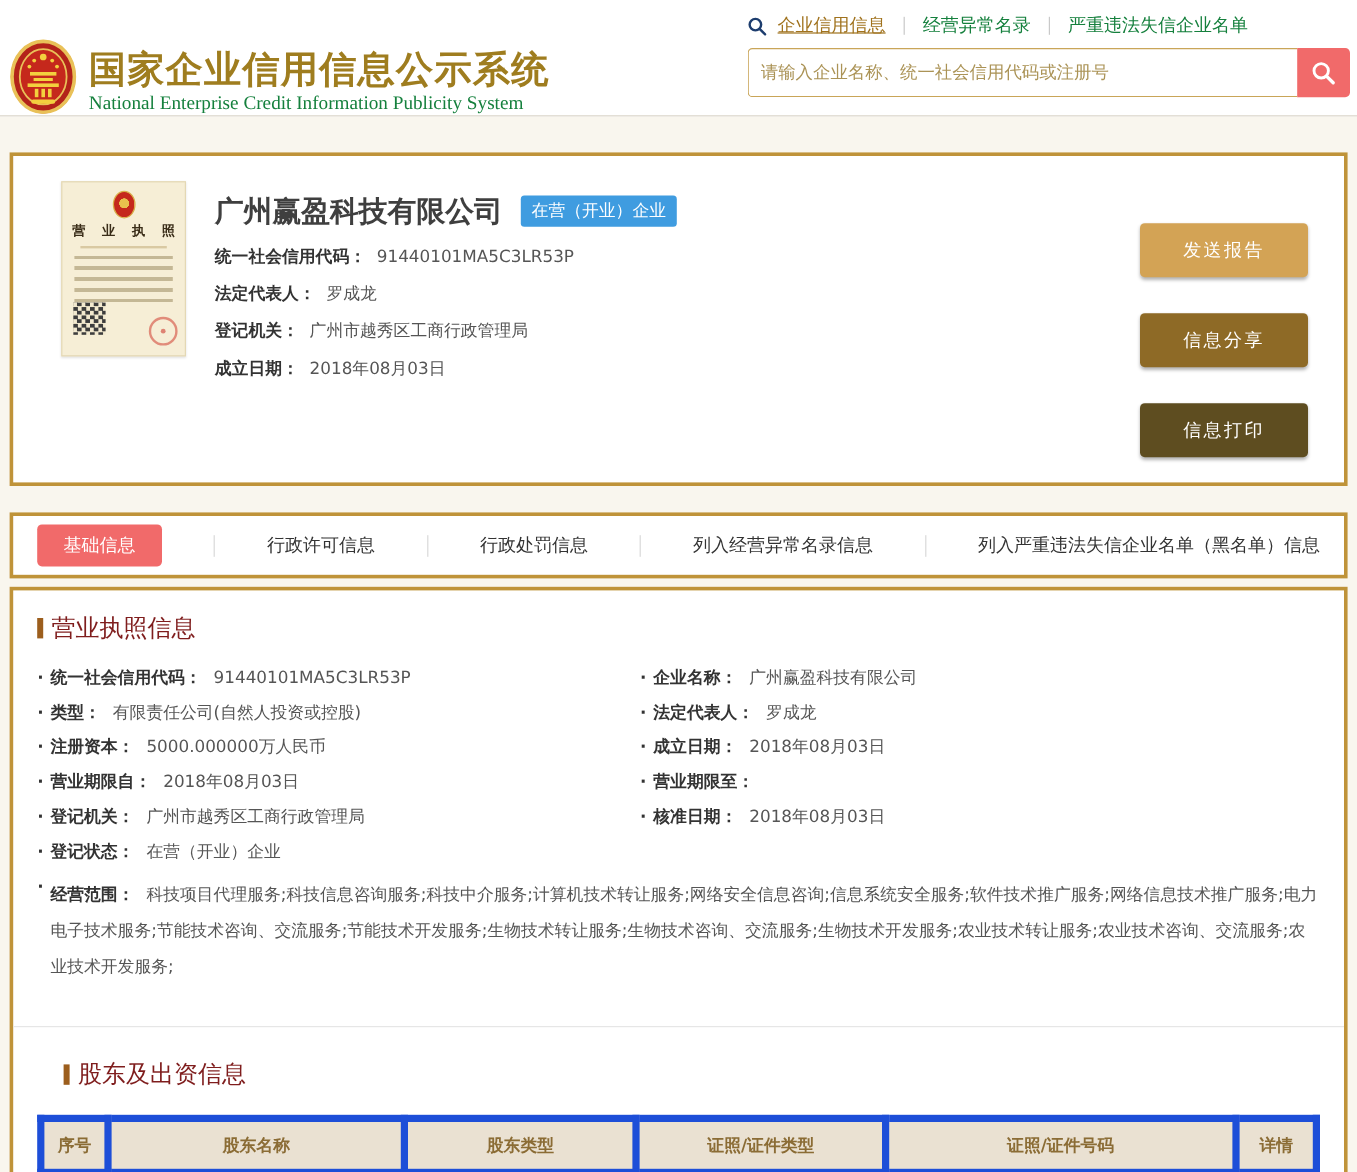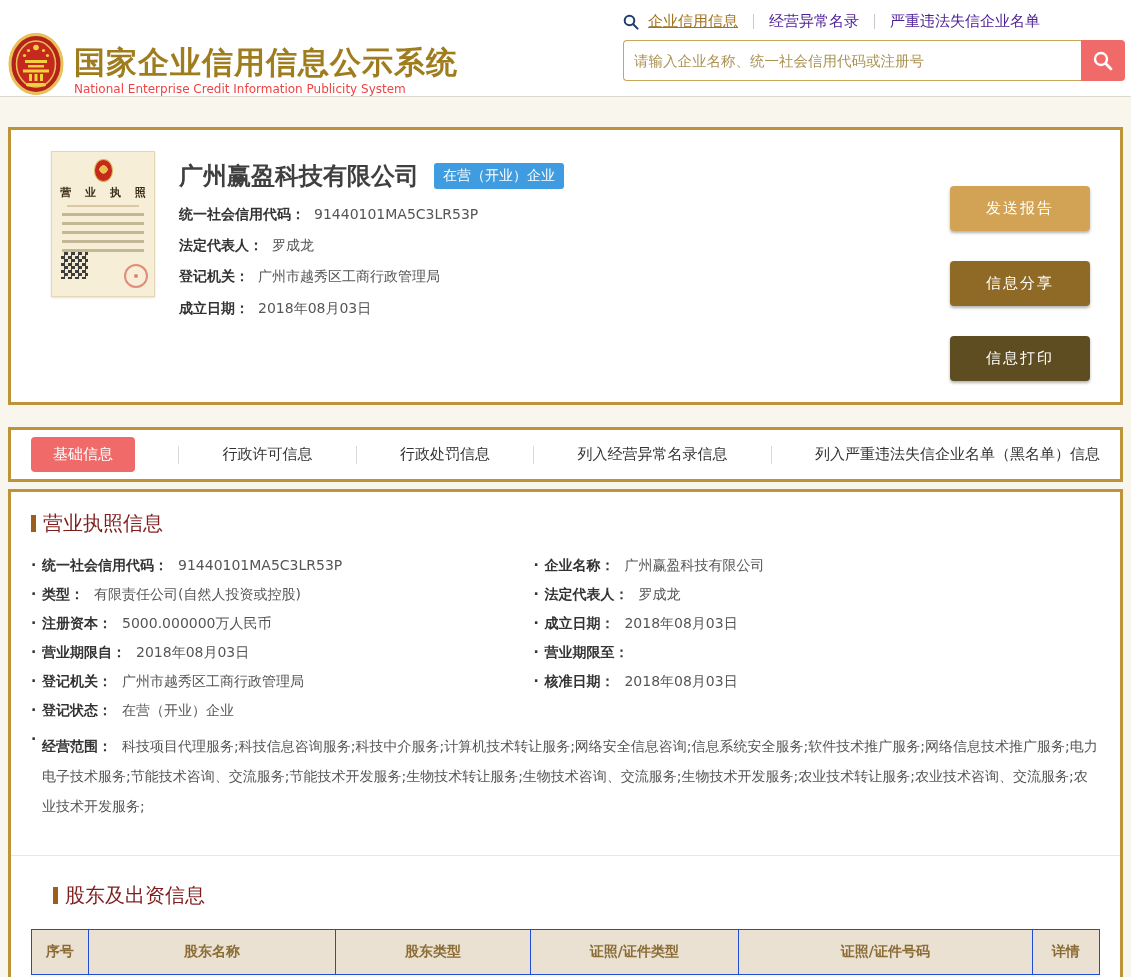--- a/index.html
+++ b/index.html
@@ -11,25 +11,25 @@
     font-size:14px; color:#333;
   }
   
   .site-header {
     background:#fff; height:97px; border-bottom:1px solid #ddd8cc;
     display:flex; justify-content:space-between; padding:6px 6px 0 8px;
   }
   .logo-area { display:flex; align-items:flex-end; gap:10px; }
   .titles { padding-top:2px; }
   .site-title { font-size:31px; font-weight:bold; color:#9f7d1f; letter-spacing:1px; line-height:1.15; }
-  .site-subtitle { font-size:12px; color:#ef4444; margin-top:1px; }
+  .site-subtitle { font-size:16px; color:#15803d; margin-top:1px;font-family:Liberation Serif, serif; }
   .header-right { width:502px; padding-top:6px; }
   .nav-links { display:flex; align-items:center; font-size:15px; margin-bottom:9px; }
   .nav-links .nav-search-glyph { margin-right:9px; display:flex; }
-  .nav-link { color:#4c1d95; text-decoration:none; cursor:pointer; }
+  .nav-link { color:#15803d; text-decoration:none; cursor:pointer; }
   .nav-link.active { color:#a0721d; text-decoration:underline; }
   .nav-sep { width:1px; height:15px; background:#c9c9c9; margin:0 15px; }
   .search-bar { display:flex; height:41px; }
   .search-bar input {
     flex:1; border:1px solid #c9a558; border-right:none; border-radius:4px 0 0 4px;
     padding:0 10px; font-size:14.5px; color:#333; outline:none;
     font-family:"DejaVu Sans","Liberation Sans",sans-serif;
   }
   .search-bar input::placeholder { color:#ab9356; opacity:1; }
   .search-btn {
@@ -98,21 +98,21 @@
   .field-label { font-weight:bold; color:#333; margin-right:10px; }
   .field-value { color:#555; }
   .field-row.wide .field-value { line-height:30px; }
   .field-row.scope { margin-bottom:0; }
   .section-divider { border:none; border-top:1px solid #e6e6e6; margin:34px -20px 0; }
   .shareholders-title { margin-top:26px;margin-left:22px; }
   
   .shareholder-table { width:100%; border-collapse:collapse; margin-top:14px; font-size:14px; table-layout:fixed; }
   .shareholder-table th {
     background:#eae1d2; color:#8b6c35; font-weight:bold; height:45px;
-    border:1px solid #1d4ed8; text-align:center;
+    border:6px solid #1d4ed8; text-align:center;
   }
   .shareholder-table td {
     background:#fafafa; color:#666; height:44px; text-align:center; border:1px solid #efefef;
   }
   .w-seq { width:5.3%; } .w-name { width:23.2%; } .w-type { width:18.2%; }
   .w-certtype { width:19.5%; } .w-certno { width:27.5%; } .w-detail { width:6.3%; }
 </style>
 </head>
 <body>
 

